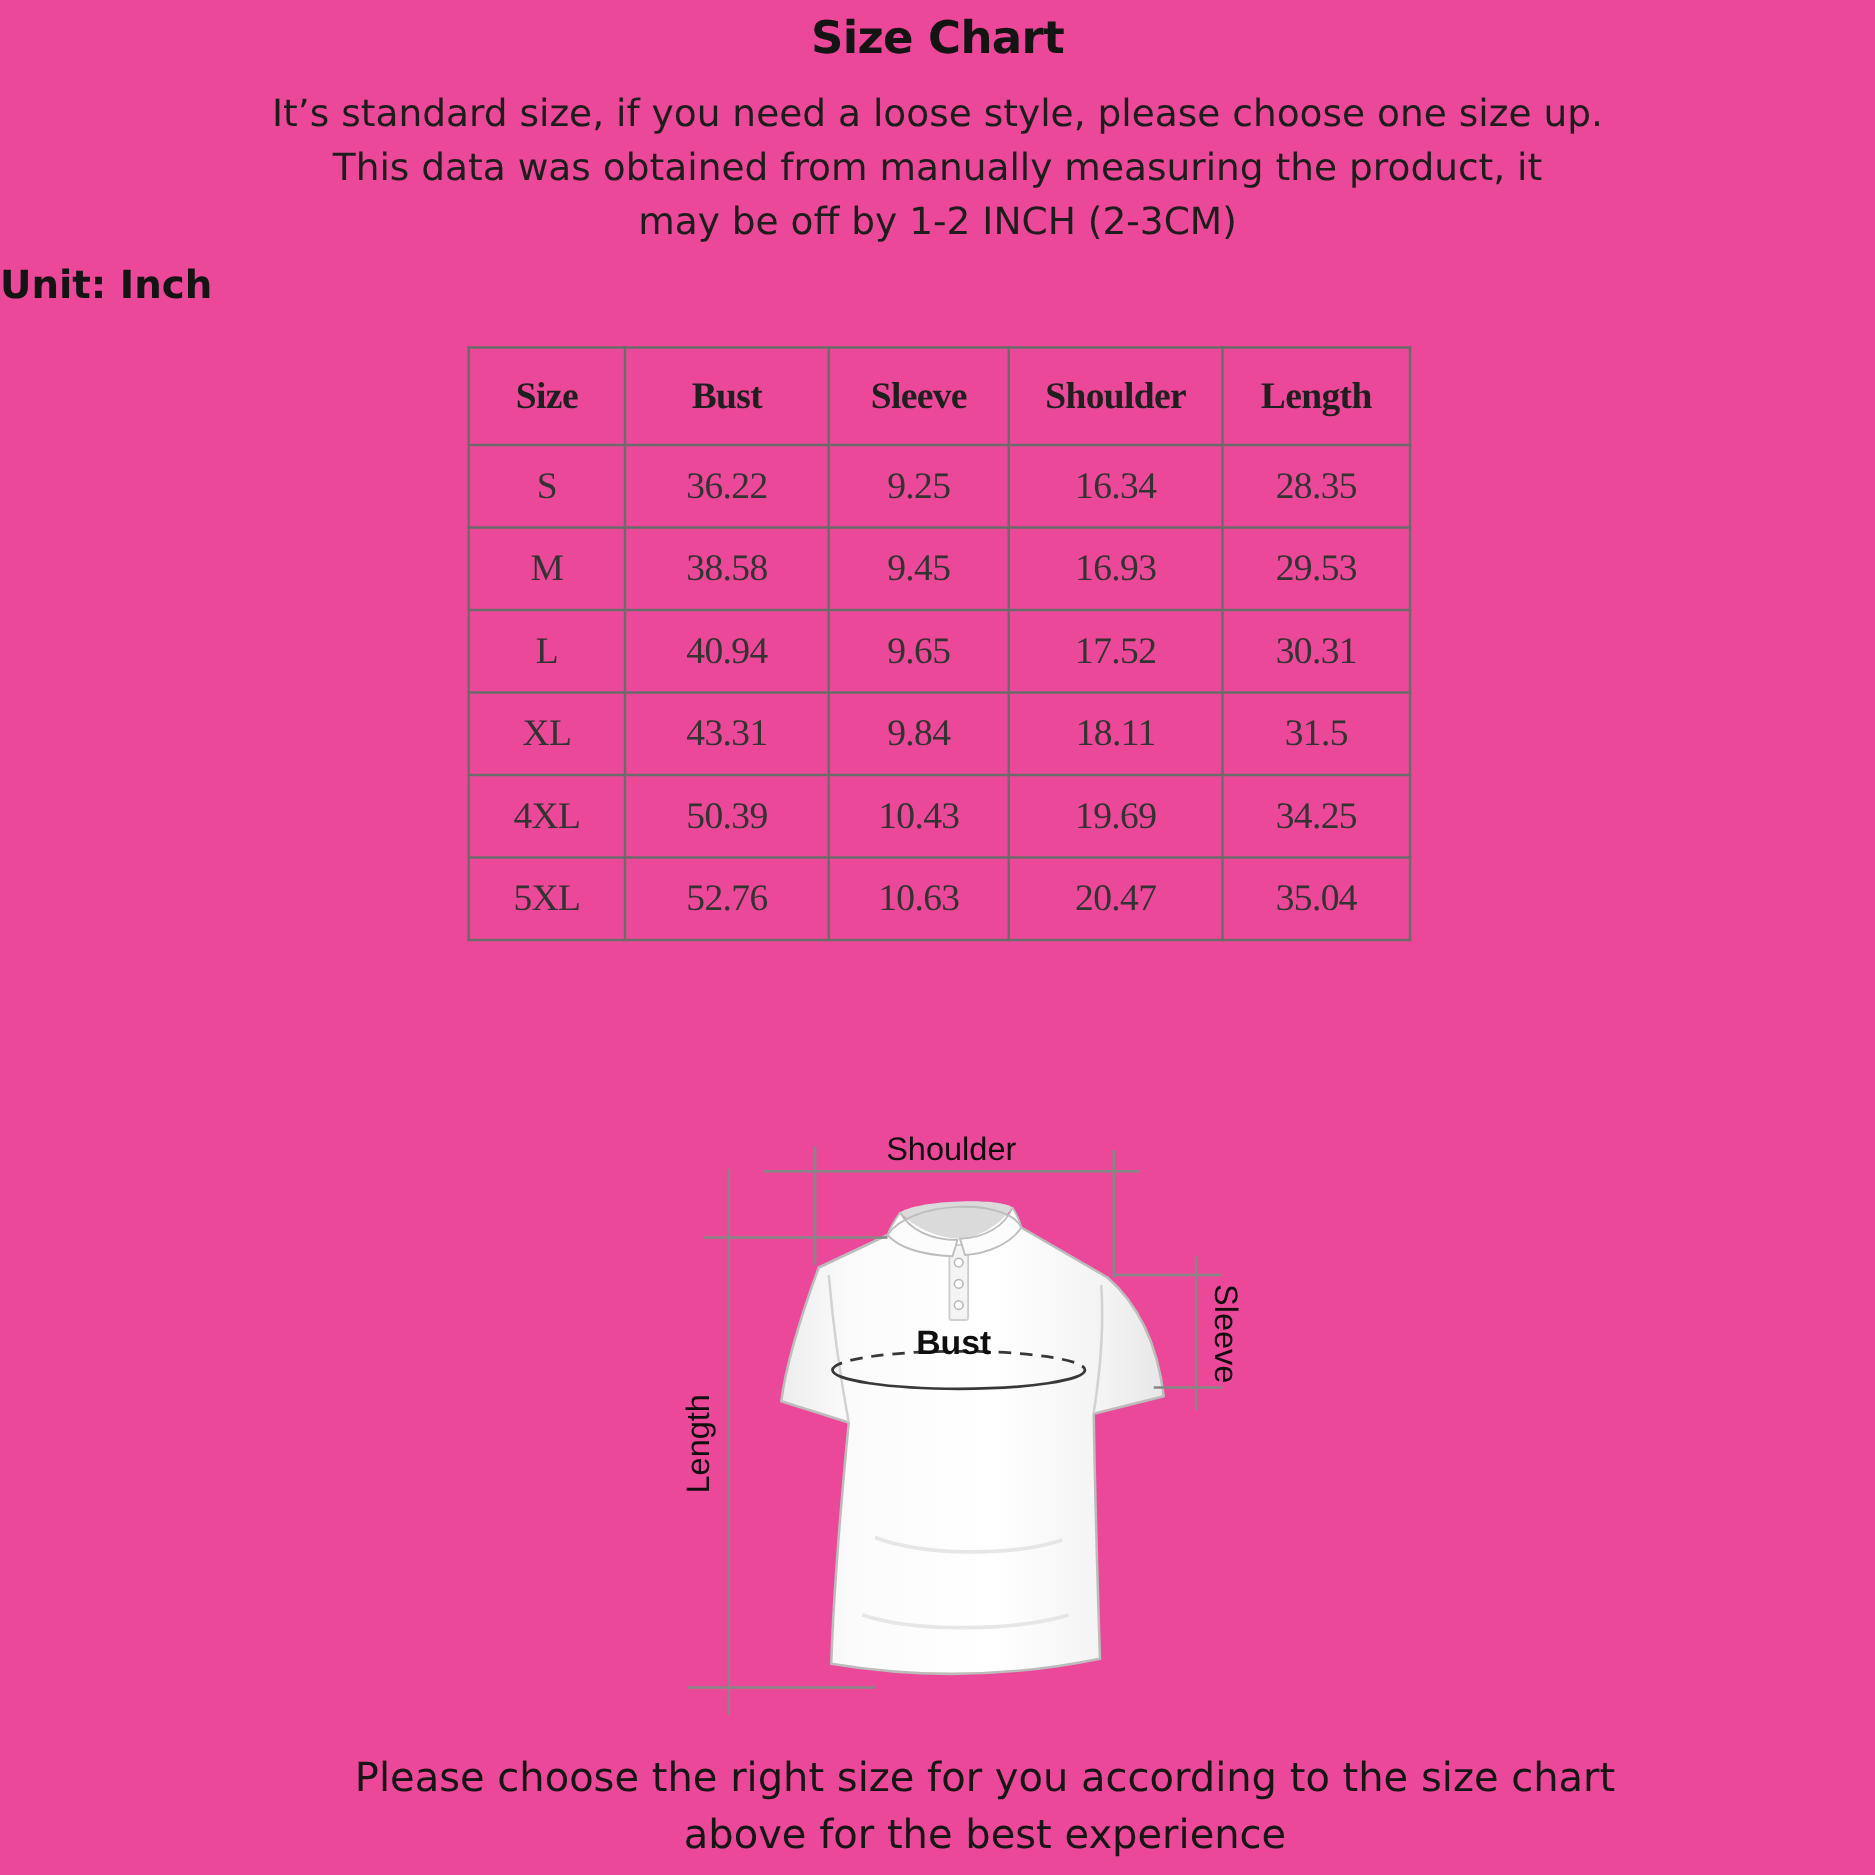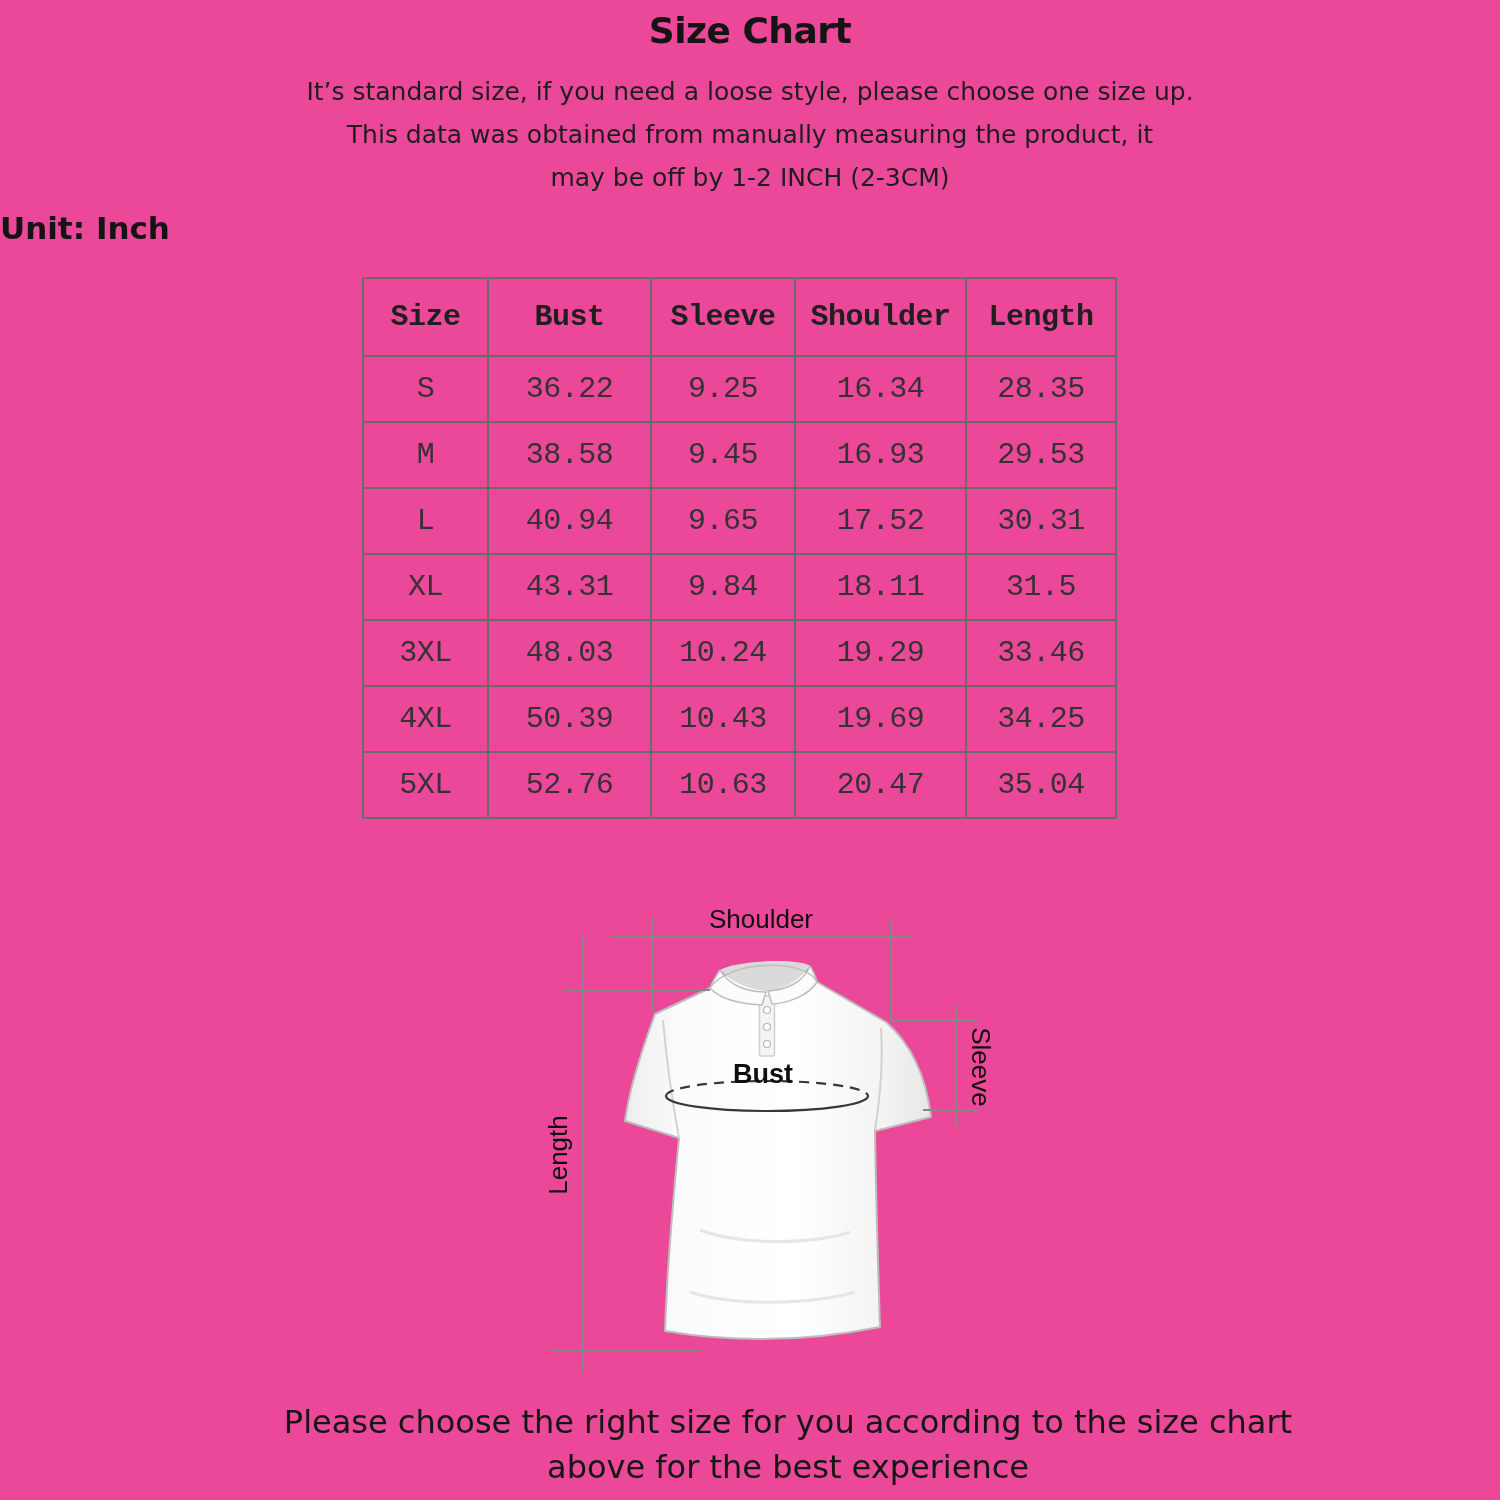--- a/index.html
+++ b/index.html
@@ -3,28 +3,28 @@
 <meta charset="utf-8">
 <style>
   html,body{margin:0;padding:0;background:#ffffff;}
   .page{position:relative;width:1500px;height:1500px;background:#ec4899;overflow:hidden;
         font-family:"DejaVu Sans",sans-serif;color:#1c1c1c;}
 
   .title{position:absolute;top:10px;left:0;width:1500px;text-align:center;
          font-size:36px;font-weight:700;letter-spacing:-0.5px;color:#141414;}
 
   .intro{position:absolute;top:70px;left:0;width:1500px;text-align:center;
-         font-size:25px;line-height:43px;color:#1d1d1d;}
+         font-size:30px;line-height:43px;color:#1d1d1d;}
 
   .unit{position:absolute;top:210px;left:0;width:1500px;text-align:left;
         font-size:31px;font-weight:700;color:#141414;}
 
-  .size-table{position:absolute;left:362px;top:277px;width:753px;
+  .size-table{position:absolute;left:374px;top:277px;width:753px;
               border-collapse:collapse;table-layout:fixed;
-              font-family:Liberation Mono, monospace;}
+              font-family:Liberation Serif, serif;}
   .size-table th,.size-table td{border:2px solid #6b6b6b;text-align:center;
               vertical-align:middle;padding:0;}
   .size-table th{height:76px;font-size:30px;font-weight:700;color:#1f1f1f;letter-spacing:-0.5px;}
   .size-table td{height:64px;font-size:30px;font-weight:400;color:#333;letter-spacing:-0.5px;}
 
   .diagram{position:absolute;left:520px;top:900px;width:520px;height:485px;}
   .measure{stroke:#868686;stroke-width:2;fill:none;}
   .diag-label{font-family:"Liberation Sans",sans-serif;font-size:26px;fill:#0f0f0f;}
   .diag-label-bold{font-family:"Liberation Sans",sans-serif;font-size:27px;font-weight:700;fill:#0f0f0f;}
   .shirt-outline{fill:url(#gBody);stroke:#bcbcbc;stroke-width:2;stroke-linejoin:round;}
@@ -88,27 +88,20 @@
           <td>9.65</td>
           <td>17.52</td>
           <td>30.31</td>
         </tr>
         <tr>
           <td>XL</td>
           <td>43.31</td>
           <td>9.84</td>
           <td>18.11</td>
           <td>31.5</td>
-        </tr>
-        <tr>
-          <td>3XL</td>
-          <td>48.03</td>
-          <td>10.24</td>
-          <td>19.29</td>
-          <td>33.46</td>
         </tr>
         <tr>
           <td>4XL</td>
           <td>50.39</td>
           <td>10.43</td>
           <td>19.69</td>
           <td>34.25</td>
         </tr>
         <tr>
           <td>5XL</td>

